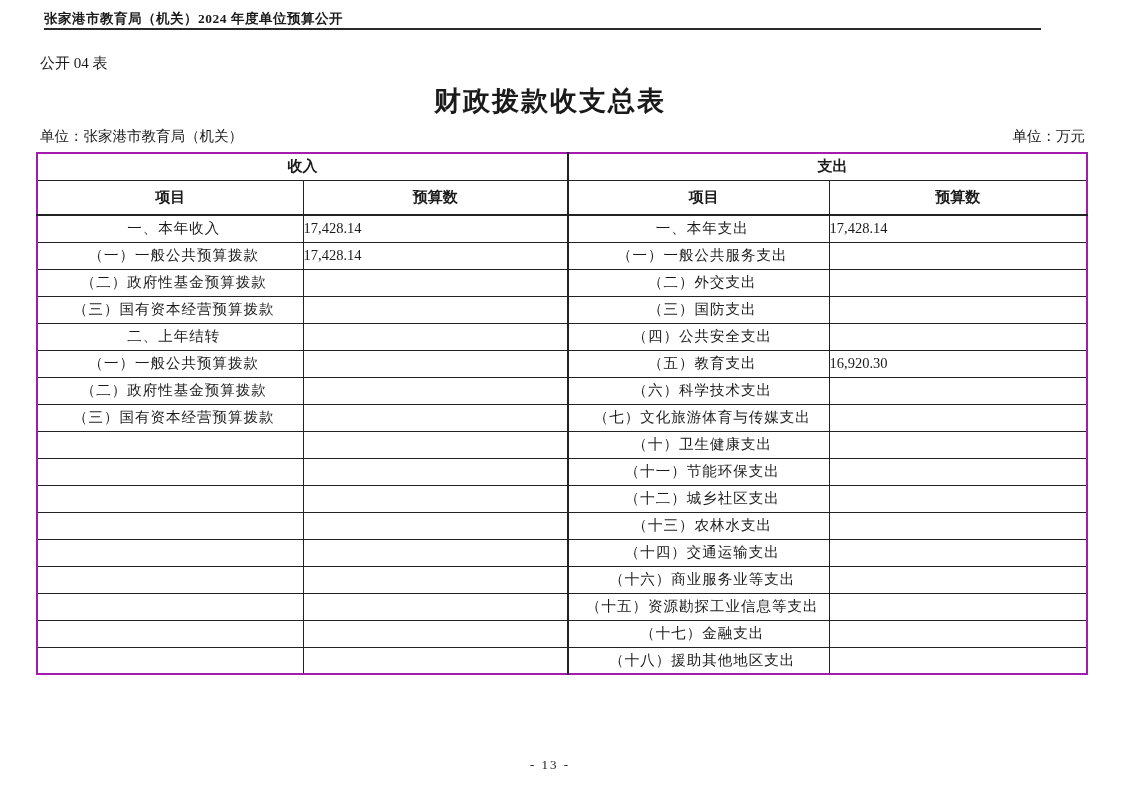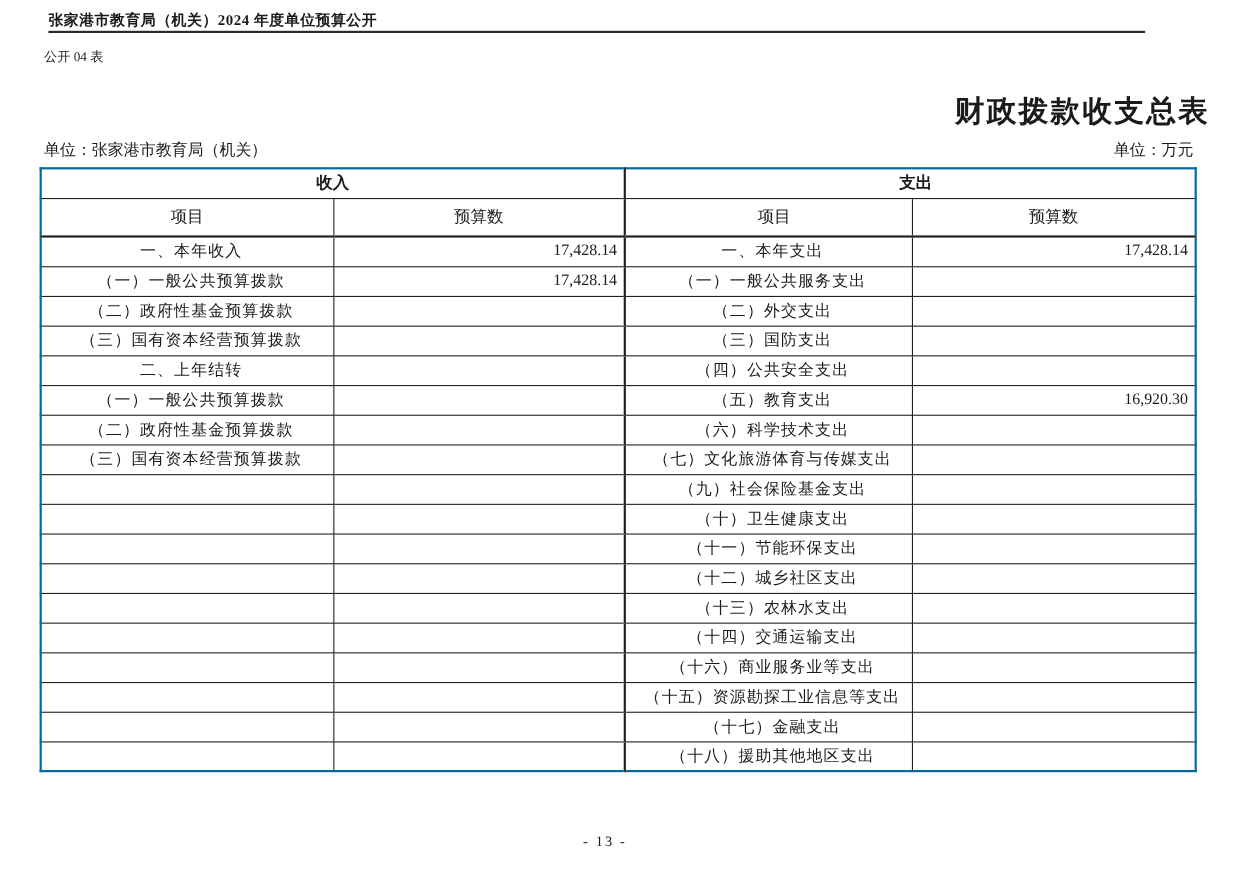--- a/index.html
+++ b/index.html
@@ -25,63 +25,63 @@
     position: absolute;
     left: 44px;
     top: 28px;
     width: 997px;
     height: 0;
     border-top: 2px solid #2a2a2a;
   }
   .table-label {
     position: absolute;
     left: 40px;
-    top: 43px;
-    font-size: 12px;
+    top: 54px;
+    font-size: 15px;
   }
   .doc-title {
     position: absolute;
     left: 0;
     top: 83px;
     width: 100%;
-    text-align: right;
+    text-align: center;
     font-size: 27px;
     font-weight: bold;
     letter-spacing: 2px;
   }
   .unit-row {
     position: absolute;
     left: 40px;
     top: 127px;
     width: 1045px;
     display: flex;
     justify-content: space-between;
     font-size: 14.5px;
   }
   table.budget {
     position: absolute;
     left: 36px;
     top: 152px;
     width: 1050px;
     border-collapse: collapse;
     table-layout: fixed;
-    border: 2px solid #0369a1;
+    border: 2px solid #a21caf;
   }
   table.budget th, table.budget td {
     border: 1px solid #222;
     font-size: 14.5px;
     white-space: nowrap;
     overflow: hidden;
     vertical-align: middle;
   }
   tr.section-header th { height: 27px; font-size: 15px; font-weight: bold; text-align: center; }
-  tr.col-header th { height: 35px; font-size: 15px; font-weight: normal; text-align: center; border-bottom: 2px solid #222; }
+  tr.col-header th { height: 35px; font-size: 15px; font-weight: bold; text-align: center; border-bottom: 2px solid #222; }
   tbody td { height: 27px; font-weight: normal; }
   td.item { text-align: center; padding-left: 7px; letter-spacing: 1px; }
-  td.num  { text-align: right; padding-right: 6px; }
+  td.num  { text-align: left; padding-right: 6px; }
   .mid-border { border-left: 2px solid #222 !important; padding-left: 10px; }
   .page-footer {
     position: absolute;
     left: 0;
     top: 757px;
     width: 100%;
     text-align: center;
     font-size: 13px;
     letter-spacing: 2px;
   }
@@ -167,26 +167,20 @@
     </tr>
         <tr>
       <td class="item">（三）国有资本经营预算拨款</td>
       <td class="num"></td>
       <td class="item mid-border">（七）文化旅游体育与传媒支出</td>
       <td class="num"></td>
     </tr>
         <tr>
       <td class="item"></td>
       <td class="num"></td>
-      <td class="item mid-border">（九）社会保险基金支出</td>
-      <td class="num"></td>
-    </tr>
-        <tr>
-      <td class="item"></td>
-      <td class="num"></td>
       <td class="item mid-border">（十）卫生健康支出</td>
       <td class="num"></td>
     </tr>
         <tr>
       <td class="item"></td>
       <td class="num"></td>
       <td class="item mid-border">（十一）节能环保支出</td>
       <td class="num"></td>
     </tr>
         <tr>

